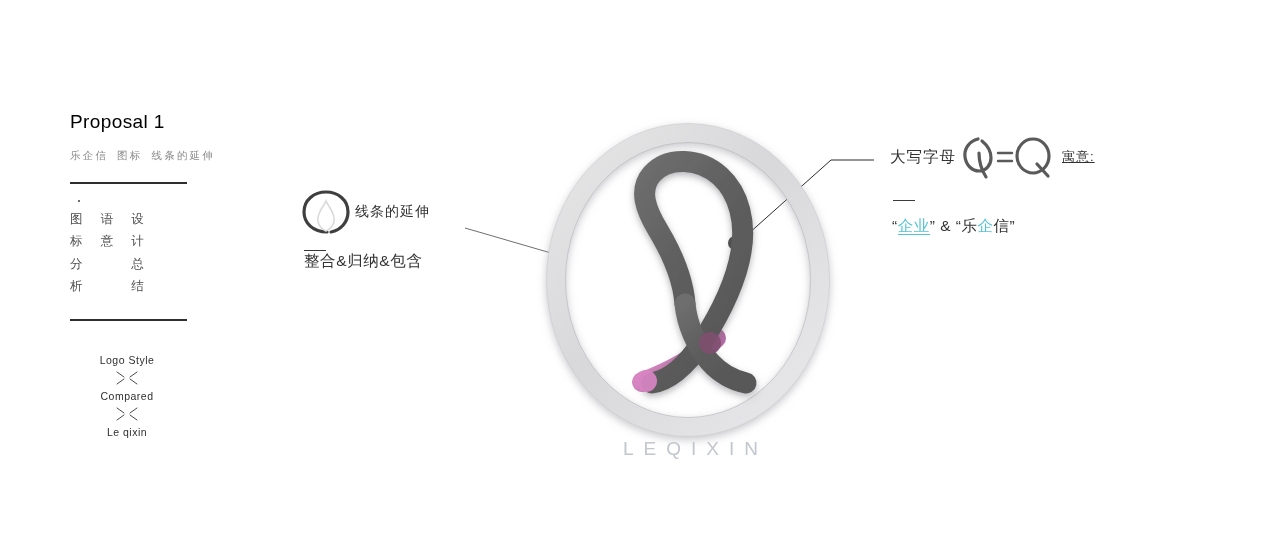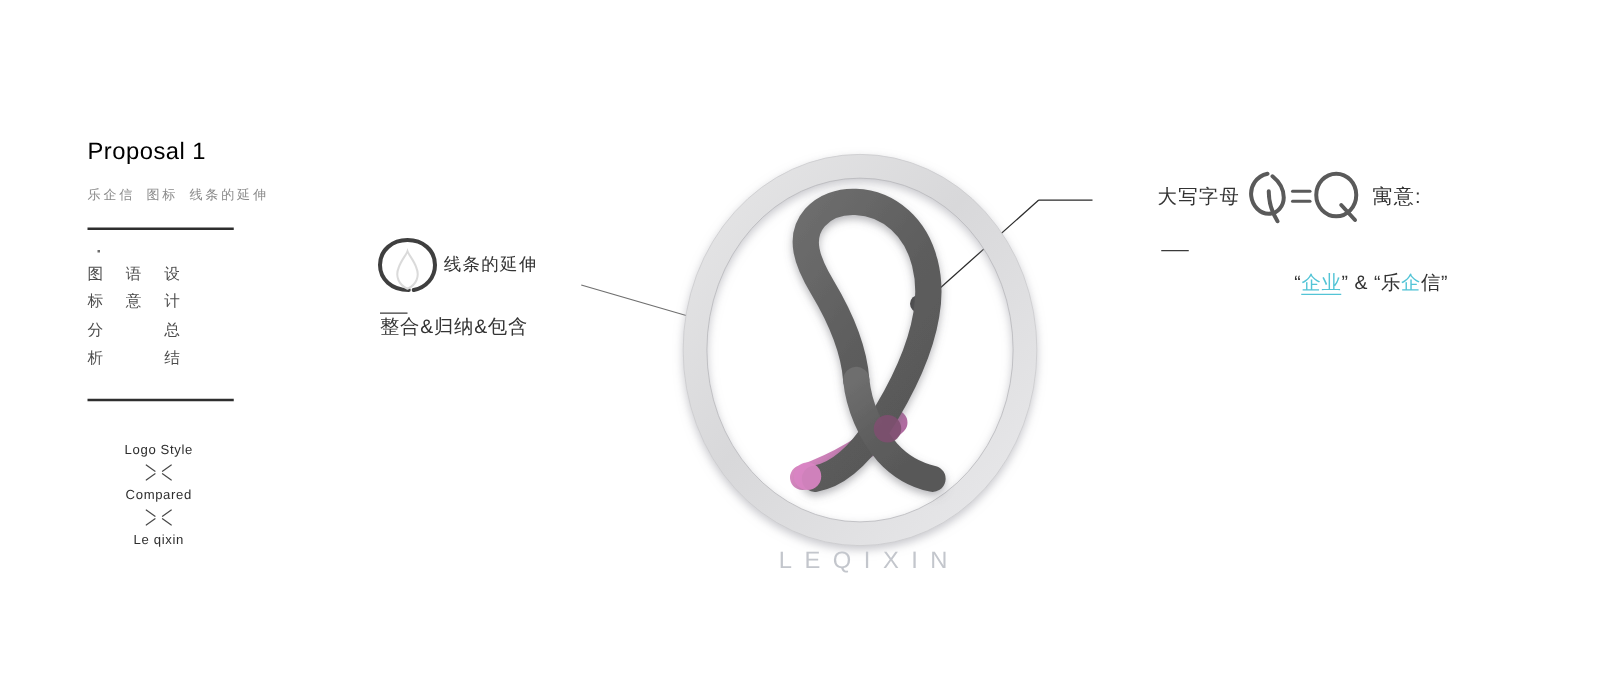--- a/index.html
+++ b/index.html
@@ -131,55 +131,54 @@
     letter-spacing: 0.6px;
     white-space: nowrap;
   }
 
   
   .anno-right {
     position: absolute;
     left: 890px;
     top: 130px;
     width: 340px;
-    margin-left: 36px;
   }
   .anno-right-row1 {
     display: flex;
     align-items: center;
     height: 54px;
   }
   .anno-right-label {
     font-size: 15.5px;
     color: #333333;
     letter-spacing: 1px;
     white-space: nowrap;
   }
   .qeq { margin: 0 4px; width: 98px; height: 52px; flex: none; }
   .anno-right-tail {
-    font-size: 16px;
+    font-size: 13px;
     color: #333333;
     letter-spacing: 1px;
     white-space: nowrap;
+    text-decoration: underline;
   }
   .anno-right-dash {
     width: 22px;
     height: 1.4px;
     background: #3a3a3a;
     margin-top: 16px;
     margin-left: 3px;
   }
   .anno-right-sub {
     margin-top: 15px;
     margin-left: 2px;
     font-size: 15.5px;
     color: #333333;
     letter-spacing: 0.5px;
     white-space: nowrap;
-    text-align: center;
   }
   .hl {
     color: #53c4d6;
     border-bottom: 1px solid #53c4d6;
   }
   .hl-plain { color: #53c4d6; }
 
   
   .logo-stage {
     position: absolute;

